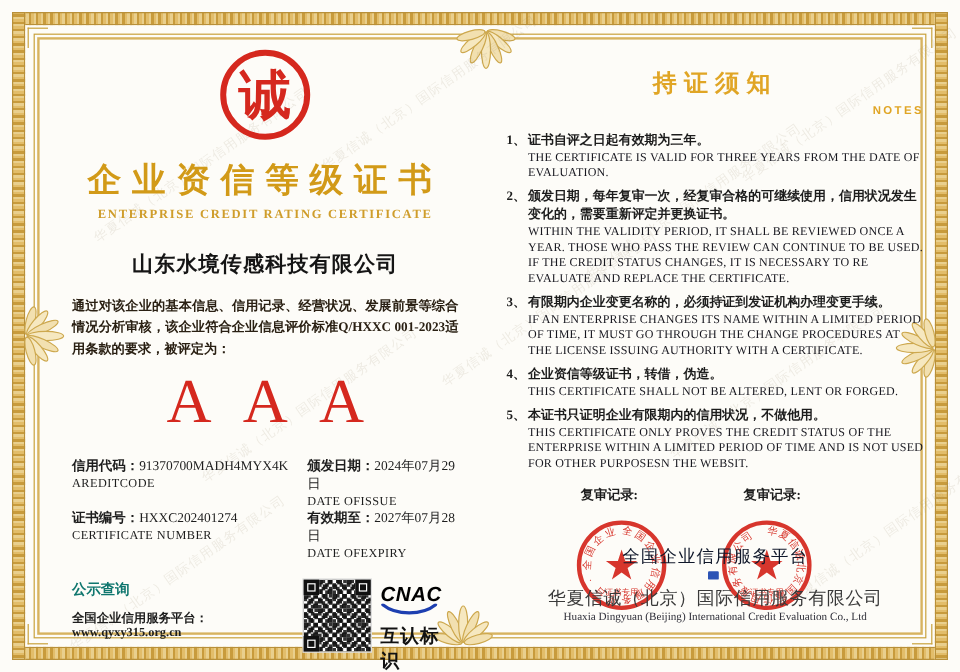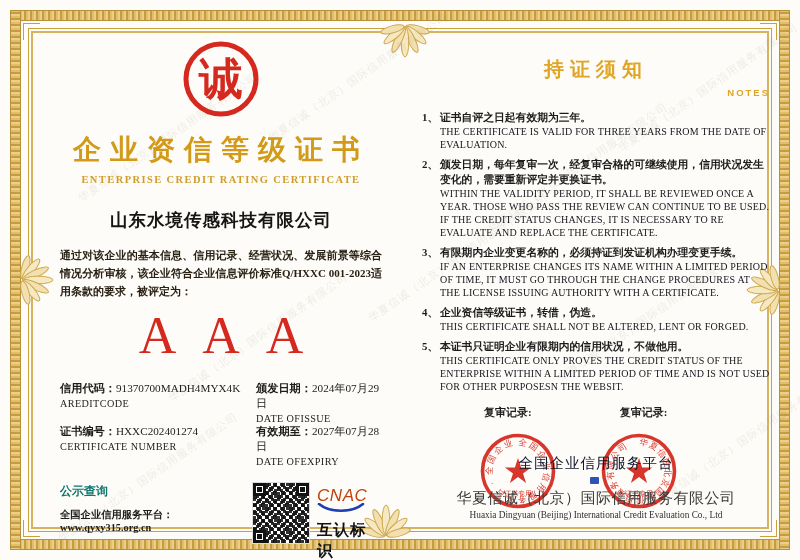--- a/index.html
+++ b/index.html
@@ -42,21 +42,21 @@
   .query{width:196px;}
   .query .q1{font-size:12px;font-weight:bold;color:#0f766e;}
   .query .q2{margin-top:8px;font-size:10.3px;font-weight:bold;color:#1d1d1d;}
   .qr-wrap{display:flex;align-items:flex-start;}
   .qr{position:relative;width:57px;height:60px;background-color:#fff;
       background-image:repeating-conic-gradient(rgba(15,15,15,.92) 0% 25%,transparent 0% 50%),repeating-conic-gradient(rgba(15,15,15,.85) 0% 25%,transparent 0% 50%);
       background-size:8px 8px,6px 6px;outline:1px solid #ddd;}
   .finder{position:absolute;width:13px;height:13px;border:3px solid #111;background:linear-gradient(#111,#111) center/5px 5px no-repeat #fff;box-sizing:border-box;}
   .finder.tl{left:0;top:0;} .finder.tr{right:0;top:0;} .finder.bl{left:0;bottom:0;}
   .cnac-col{margin-left:8px;padding-top:4px;}
-  .cnac{font-family:"Liberation Sans",sans-serif;font-style:italic;font-weight:normal;font-size:17px;color:#c2410c;letter-spacing:.5px;line-height:1;}
+  .cnac{font-family:"Liberation Sans",sans-serif;font-style:italic;font-weight:bold;font-size:17px;color:#000000;letter-spacing:.5px;line-height:1;}
   .cnac-swoosh{display:block;margin-top:-1px;}
   .mutual{margin-top:6px;font-size:15.5px;font-weight:bold;color:#111;letter-spacing:1px;font-family:"Liberation Sans",sans-serif;}
 
   
   .page-right{position:absolute;left:422px;top:56px;width:348px;}
   .notes-title{text-align:center;font-size:20px;font-weight:bold;color:#e0a525;letter-spacing:6px;font-family:"Liberation Sans",sans-serif;}
   .notes-sub{text-align:right;font-size:9.5px;font-weight:bold;color:#e0a525;letter-spacing:2px;margin-top:4px;font-family:"Liberation Sans",sans-serif;}
   .notes-list{margin-top:12px;}
   .nitem{display:flex;margin-bottom:6px;}
   .nnum{width:18px;flex:none;font-size:10.8px;font-weight:bold;color:#1c1c1c;line-height:15px;}

